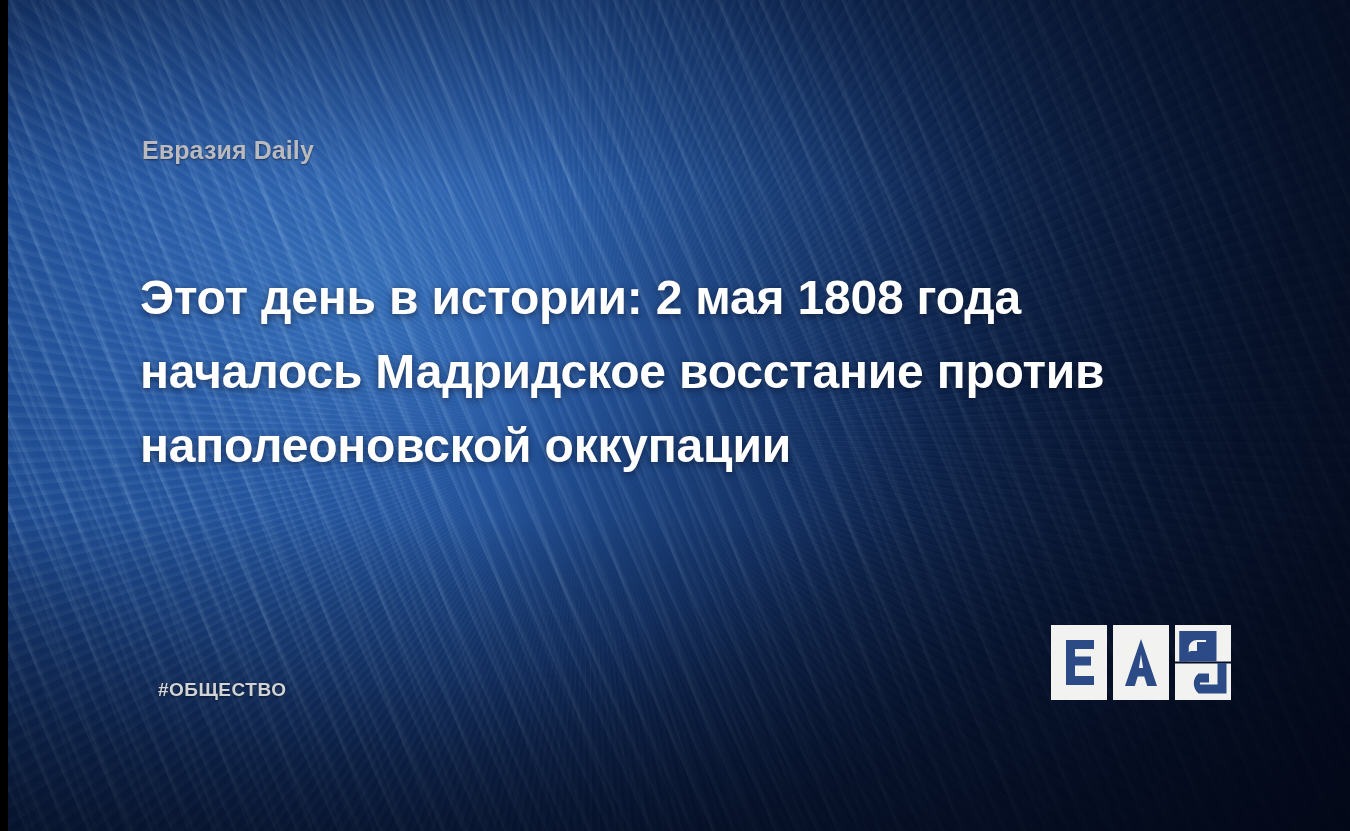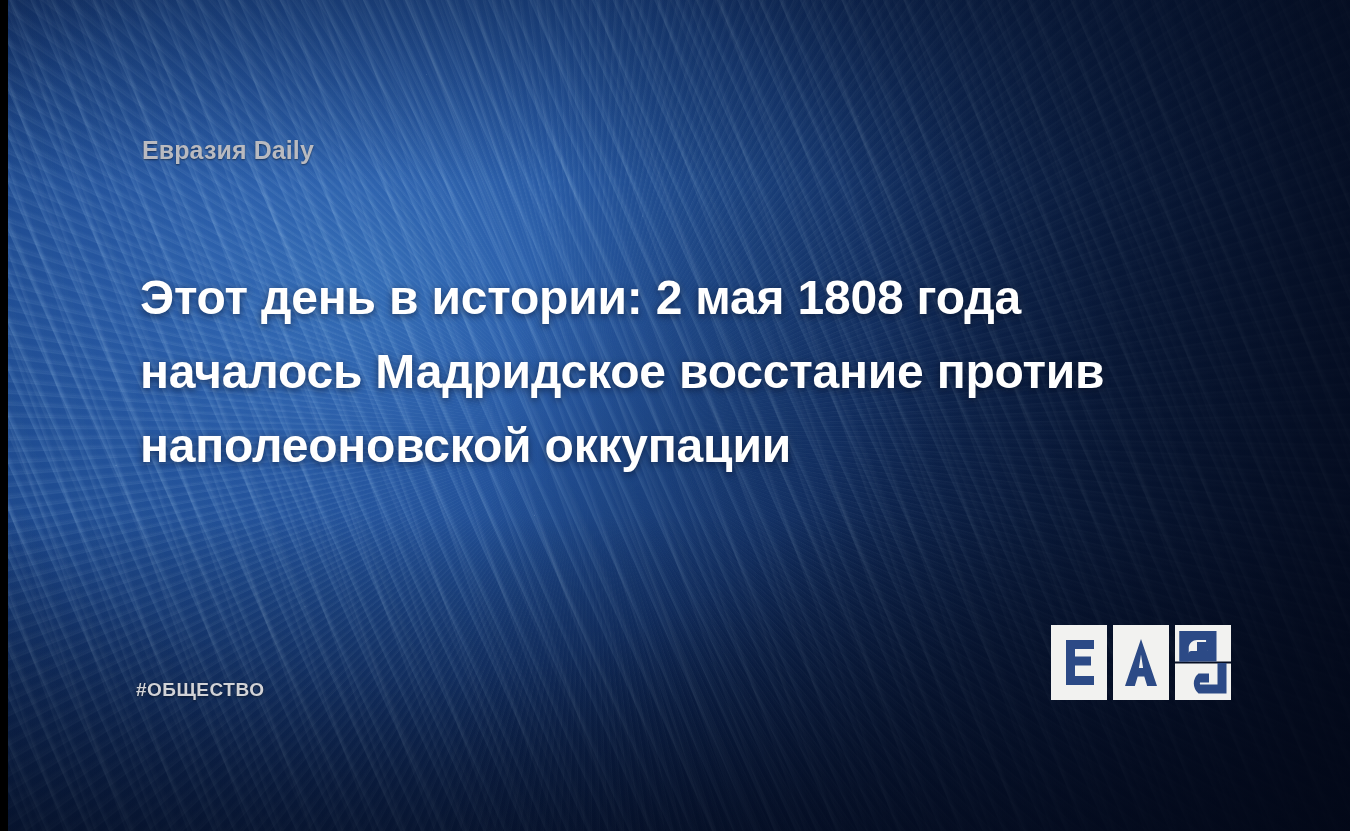--- a/index.html
+++ b/index.html
@@ -156,21 +156,21 @@
     font-size: 48px;
     line-height: 74px;
     font-weight: 700;
     letter-spacing: -0.2px;
     font-stretch: condensed;
     text-shadow: 0 2px 7px rgba(3,10,28,.55);
   }
 
   .tag {
     position: absolute;
-    left: 128px;
+    left: 150px;
     top: 679px;
     font-size: 19px;
     font-weight: 700;
     letter-spacing: .5px;
     color: #d2d3d7;
     text-shadow: 0 1px 3px rgba(0,0,0,.5);
     white-space: nowrap;
   }
 
   

